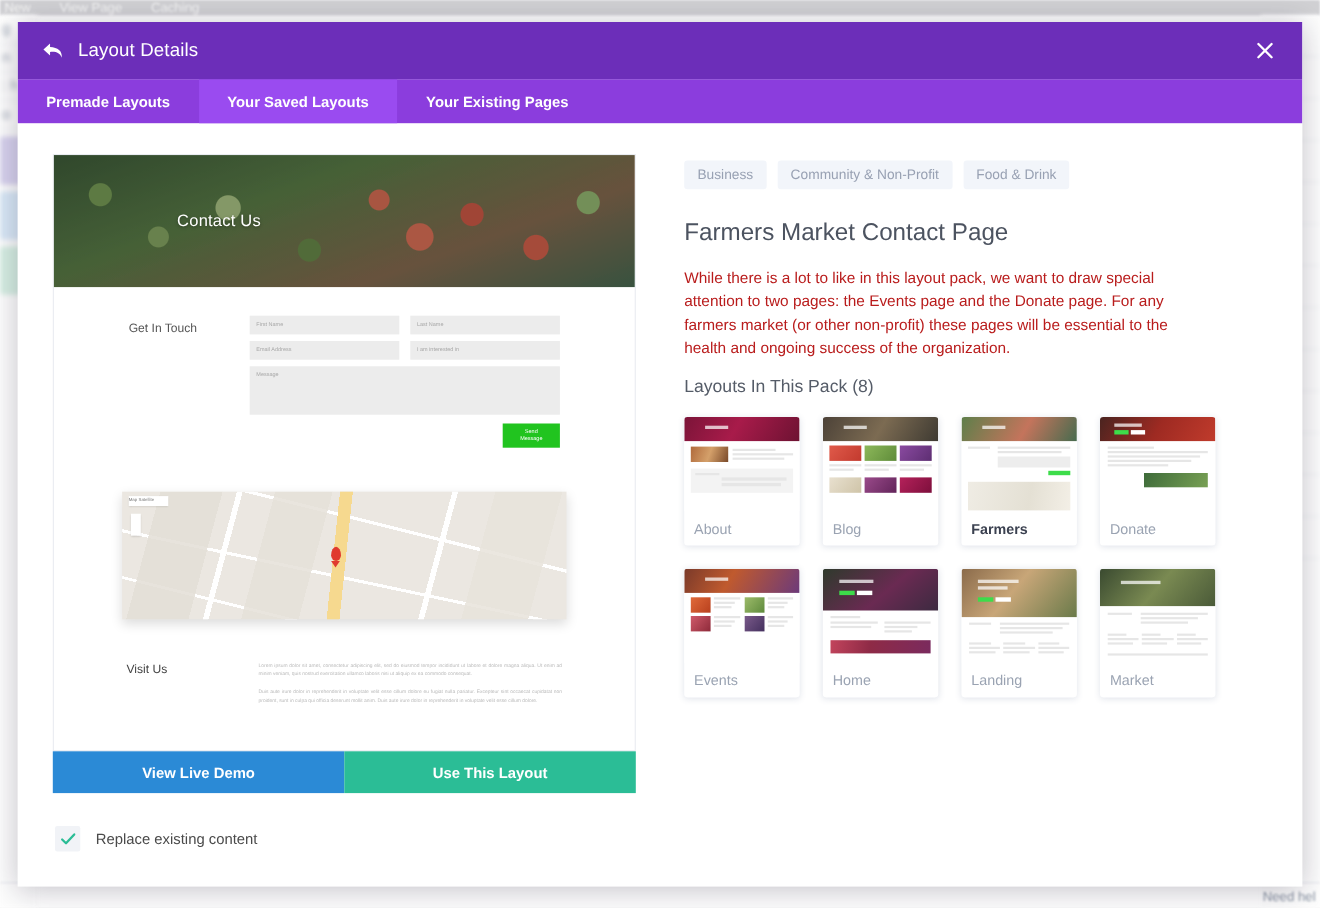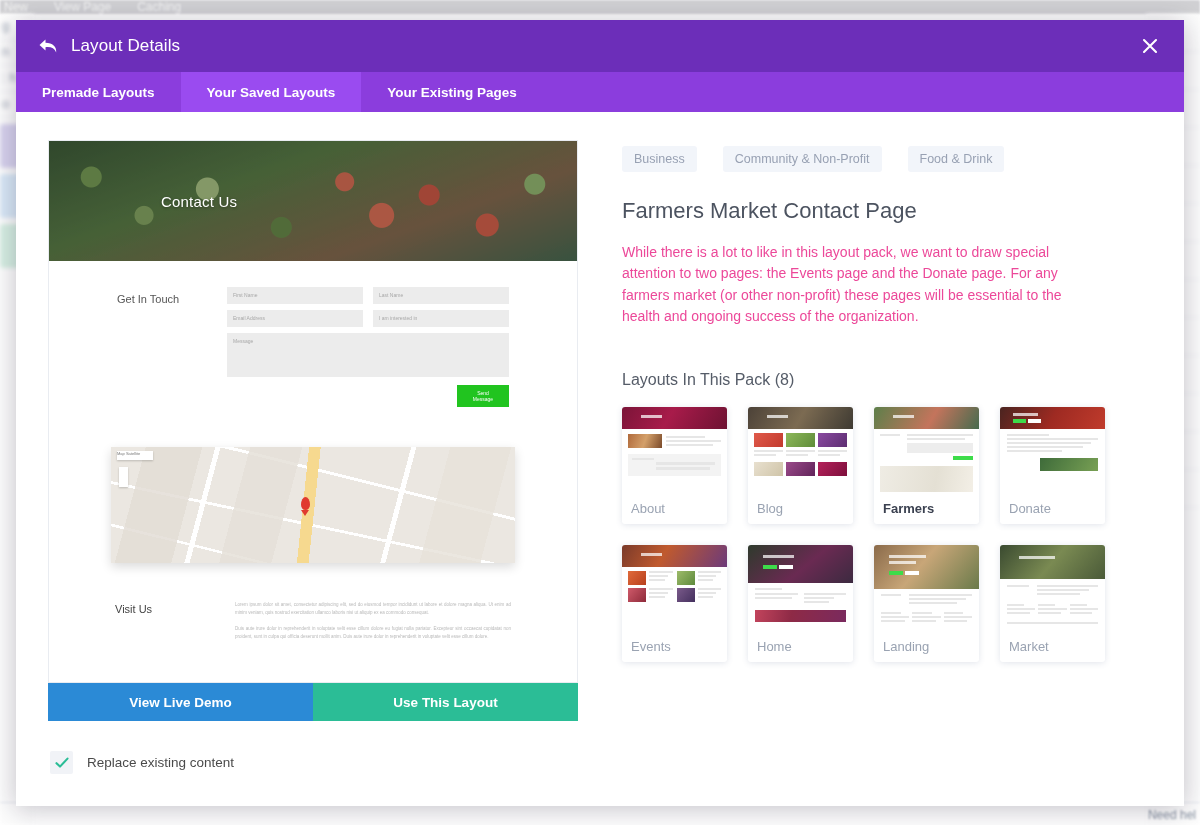--- a/index.html
+++ b/index.html
@@ -155,25 +155,25 @@
              cursor: pointer; text-align: right; }
 
   
   #replace-row { display: flex; align-items: center; gap: 14px; margin-top: 30px; margin-left: 2px; }
   #replace-box { width: 23px; height: 23px; background: #f1f3f7; border-radius: 2px;
                  display: flex; align-items: center; justify-content: center; cursor: pointer; }
   #replace-label { font-size: 13.5px; color: #4a4a4a; }
 
   
   #right-col { flex: 1 1 auto; padding-top: 6px; min-width: 0; }
-  #tag-row { display: flex; gap: 26px; margin-bottom: 26px; flex-wrap: wrap; text-align: right; }
+  #tag-row { display: flex; gap: 10px; margin-bottom: 26px; flex-wrap: wrap; text-align: right; }
   .tag { background: #f2f5fa; color: #98a1b3; font-size: 12.5px; padding: 6px 12px;
          border-radius: 3px; white-space: nowrap; cursor: pointer; }
   #pack-title { font-size: 22px; color: #4c5360; font-weight: normal; margin-bottom: 18px; }
-  #pack-desc { font-size: 14px; line-height: 1.52; color: #ec4899; max-width: 470px; margin-bottom: 44px; }
+  #pack-desc { font-size: 14px; line-height: 1.52; color: #b91c1c; max-width: 470px; margin-bottom: 16px; }
   #pack-layouts-title { font-size: 16px; color: #555c68; margin-bottom: 18px; }
 
   #thumb-grid { display: grid; grid-template-columns: repeat(4, 105px); gap: 21px 21px; }
   .thumb-card { width: 105px; background: #fff; border-radius: 3px;
                 box-shadow: 0 1px 6px rgba(70,90,130,.16); overflow: hidden; cursor: pointer; }
   .thumb-img { height: 86px; overflow: hidden; position: relative; }
   .thumb-name { height: 31px; display: flex; align-items: center; padding-left: 9px;
                 font-size: 13px; color: #9aa3b2; }
   .thumb-card.active .thumb-name { color: #3b4150; font-weight: bold; }
 

